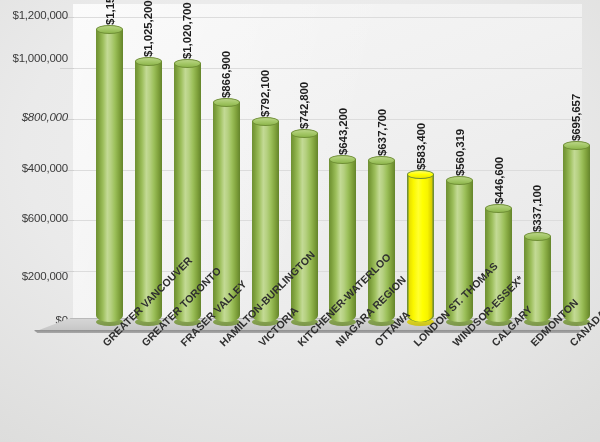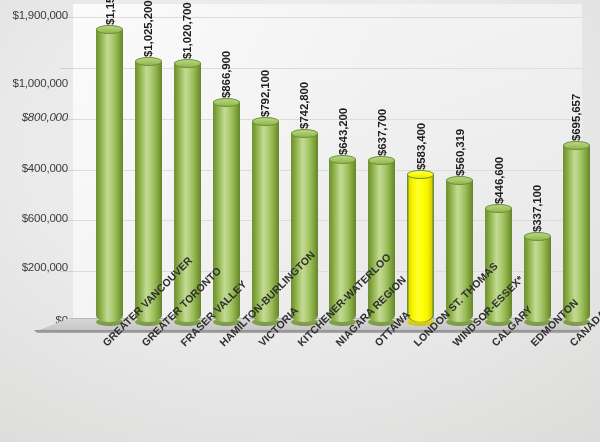--- a/index.html
+++ b/index.html
@@ -133,26 +133,26 @@
       <div class="tickstub" style="top: 169.5px;"></div>
       <div class="grid" style="top: 118.667px;"></div>
       <div class="tickstub" style="top: 118.667px;"></div>
       <div class="grid" style="top: 67.8333px;"></div>
       <div class="tickstub" style="top: 67.8333px;"></div>
       <div class="grid" style="top: 17px;"></div>
       <div class="tickstub" style="top: 17px;"></div>
     </div>
   <div id="yaxis">
       <div class="ylab" style="top: 314px;">$0</div>
-      <div class="ylab" style="top: 261px;">$200,000</div>
+      <div class="ylab" style="top: 270px;">$200,000</div>
       <div class="ylab" style="top: 212.333px;">$600,000</div>
       <div class="ylab" style="top: 161.5px;">$400,000</div>
       <div class="ylab" style="top: 110.667px; font-style: italic;">$800,000</div>
-      <div class="ylab" style="top: 77px; text-align: right;">$1,000,000</div>
-      <div class="ylab" style="top: 9px;">$1,900,000</div>
+      <div class="ylab" style="top: 52px; text-align: right;">$1,000,000</div>
+      <div class="ylab" style="top: 9px;">$1,200,000</div>
     </div>
 
   <div class="floor">
     <div class="top"></div>
     <div class="topline"></div>
     <div class="edge"></div>
   </div>
 
   <div class="bars" id="bars">
       <div class="bar" style="left: 96px; top: 29.0475px; height: 292.952px;">

